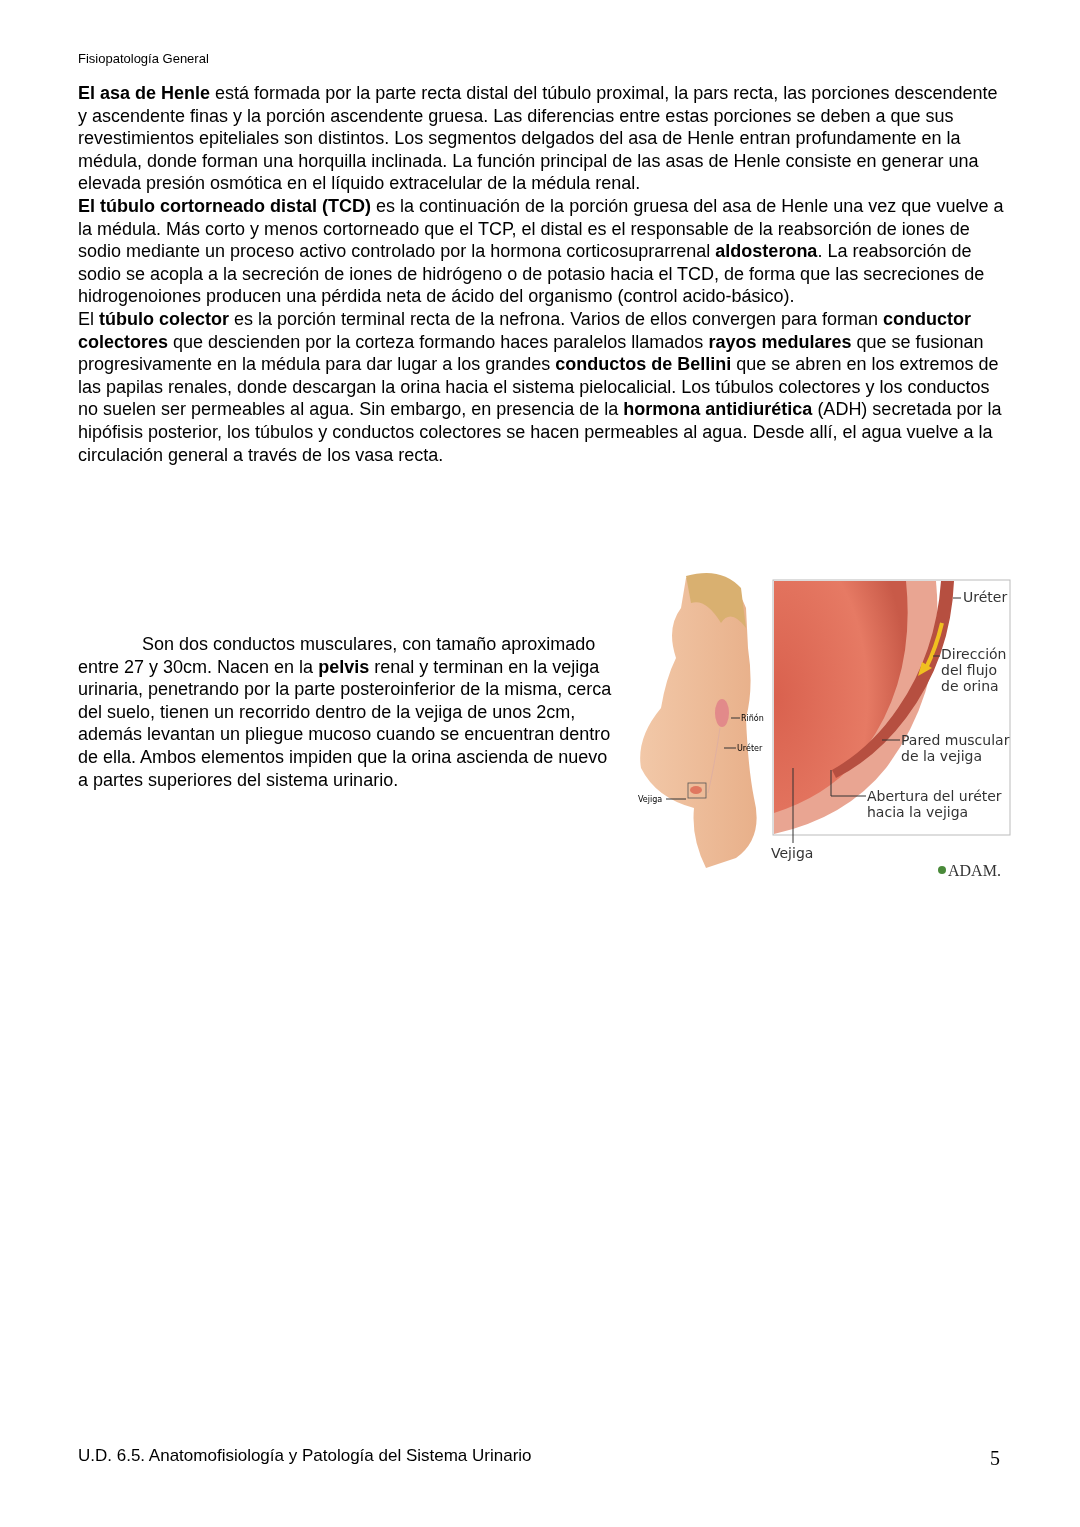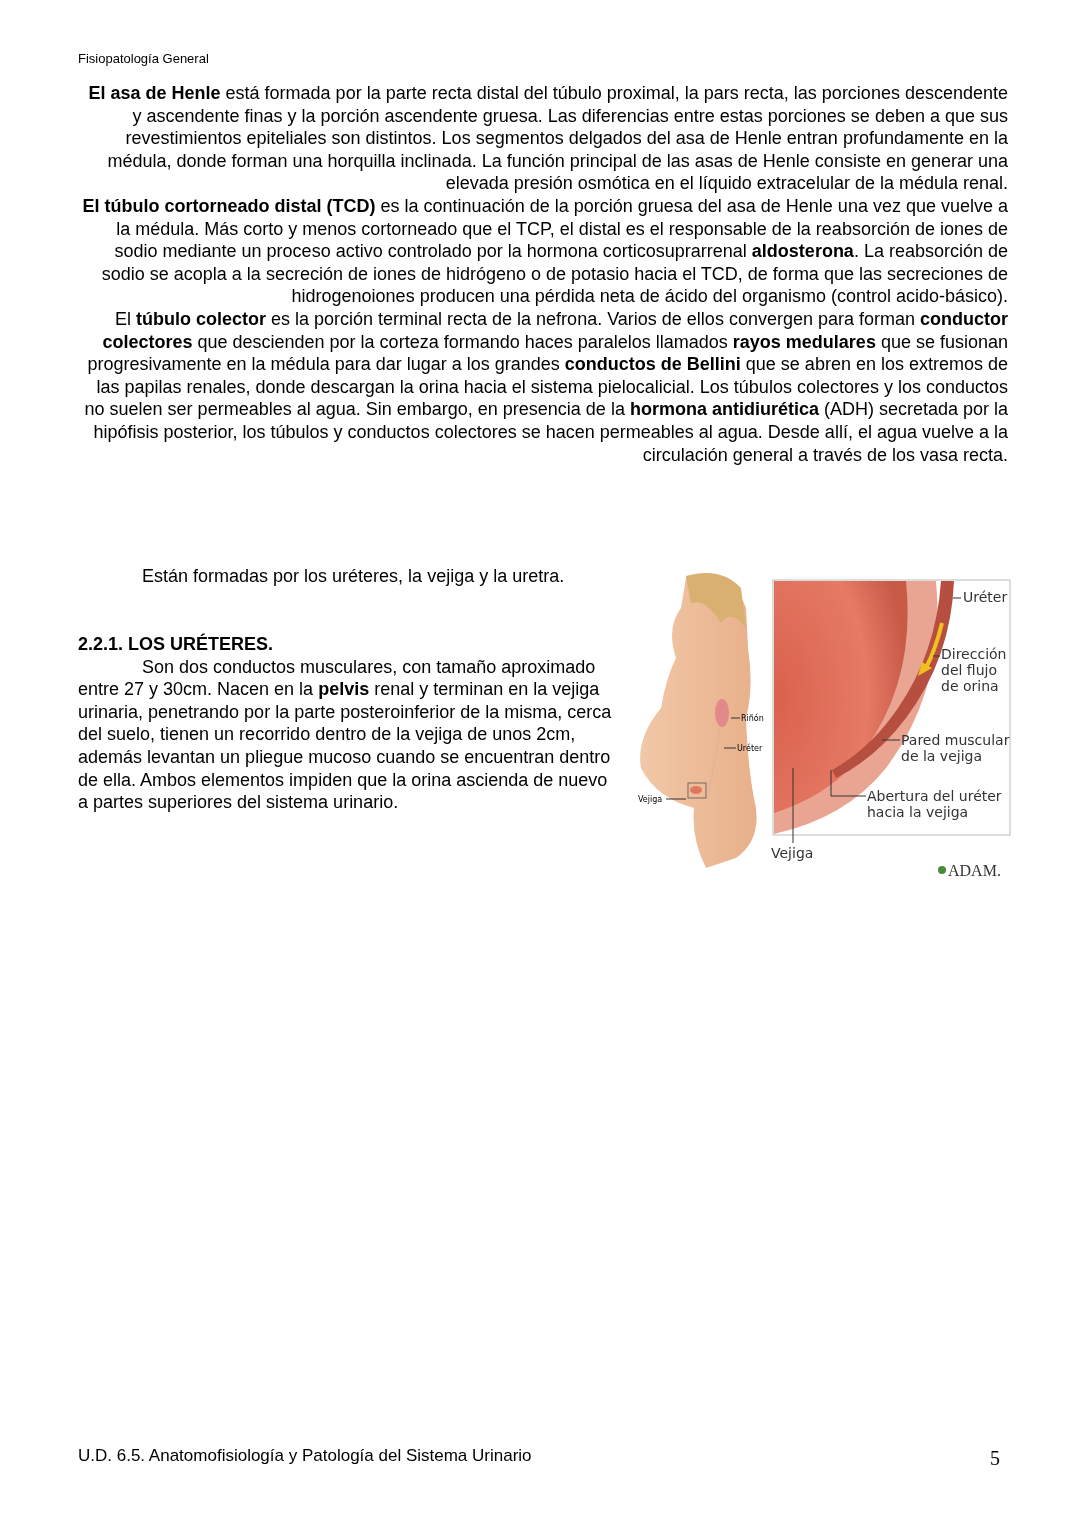--- a/index.html
+++ b/index.html
@@ -1,20 +1,20 @@
 <!DOCTYPE html>
 <html><head>
 <meta charset="utf-8">
 <style>
   html, body { margin: 0; padding: 0; background: #ffffff; }
   body { width: 1080px; height: 1527px; position: relative; overflow: hidden;
          font-family: "Liberation Sans", sans-serif; color: #000; }
   .page-header { position: absolute; left: 78px; top: 51px; font-size: 13px; line-height: 16px; }
   .body-text { position: absolute; left: 78px; top: 82px; width: 930px; font-size: 18px; line-height: 22.6px; }
-  .body-text p { margin: 0; text-align: right; }
+  .body-text p { margin: 0; }
   .body-text b { font-weight: bold; }
   .section { position: absolute; left: 78px; font-size: 18px; line-height: 22.6px; }
   .h2 { font-weight: bold; }
   .indent { padding-left: 64px; }
   .ureter-text { width: 540px; }
   .figure { position: absolute; left: 636px; top: 568px; width: 385px; height: 315px; }
   .footer { position: absolute; left: 78px; top: 1446px; font-size: 17px; }
   .page-num { position: absolute; left: 990px; top: 1447px; font-family: "Liberation Serif", serif; font-size: 20px; }
   .lbl { font-family: "DejaVu Sans", sans-serif; }
 </style>
@@ -23,25 +23,23 @@
 
 <div class="page-header">Fisiopatología General</div>
 
 <div class="body-text">
   <p><b>El asa de Henle</b><span> está formada por la parte recta distal del túbulo proximal, la pars recta, las porciones descendente y ascendente finas y la porción ascendente gruesa. Las diferencias entre estas porciones se deben a que sus revestimientos epiteliales son distintos. Los segmentos delgados del asa de Henle entran profundamente en la médula, donde forman una horquilla inclinada. La función principal de las asas de Henle consiste en generar una elevada presión osmótica en el líquido extracelular de la médula renal.</span></p>
   <p><b>El túbulo cortorneado distal (TCD)</b><span> es la continuación de la porción gruesa del asa de Henle una vez que vuelve a la médula. Más corto y menos cortorneado que el TCP, el distal es el responsable de la reabsorción de iones de sodio mediante un proceso activo controlado por la hormona corticosuprarrenal </span><b>aldosterona</b><span>. La reabsorción de sodio se acopla a la secreción de iones de hidrógeno o de potasio hacia el TCD, de forma que las secreciones de hidrogenoiones producen una pérdida neta de ácido del organismo (control acido-básico).</span></p>
   <p><span>El </span><b>túbulo colector</b><span> es la porción terminal recta de la nefrona. Varios de ellos convergen para forman </span><b>conductor colectores</b><span> que descienden por la corteza formando haces paralelos llamados </span><b>rayos medulares</b><span> que se fusionan progresivamente en la médula para dar lugar a los grandes </span><b>conductos de Bellini</b><span> que se abren en los extremos de las papilas renales, donde descargan la orina hacia el sistema pielocalicial. Los túbulos colectores y los conductos no suelen ser permeables al agua. Sin embargo, en presencia de la </span><b>hormona antidiurética</b><span> (ADH) secretada por la hipófisis posterior, los túbulos y conductos colectores se hacen permeables al agua. Desde allí, el agua vuelve a la circulación general a través de los vasa recta.</span></p>
 </div>
 
 <div class="section" style="top:565px;">
-  <div class="indent">Están formadas por los uréteres, la vejiga y la uretra.</div>
 </div>
 
 <div class="section ureter-text" style="top:633px;">
-  <div class="h2">2.2.1. LOS URÉTERES.</div>
   <div style="text-indent:64px;"><span>Son dos conductos musculares, con tamaño aproximado entre 27 y 30cm. Nacen en la </span><b>pelvis</b><span> renal y terminan en la vejiga urinaria, penetrando por la parte posteroinferior de la misma, cerca del suelo, tienen un recorrido dentro de la vejiga de unos 2cm, además levantan un pliegue mucoso cuando se encuentran dentro de ella. Ambos elementos impiden que la orina ascienda de nuevo a partes superiores del sistema urinario.</span></div>
 </div>
 
 <div class="figure">
   <svg width="385" height="315" viewBox="0 0 385 315">
     <defs>
       <linearGradient id="skin" x1="0" x2="1">
           <stop offset="0" stop-color="#f2c8a8"></stop>
           <stop offset="1" stop-color="#e8b08a"></stop>
         </linearGradient>

